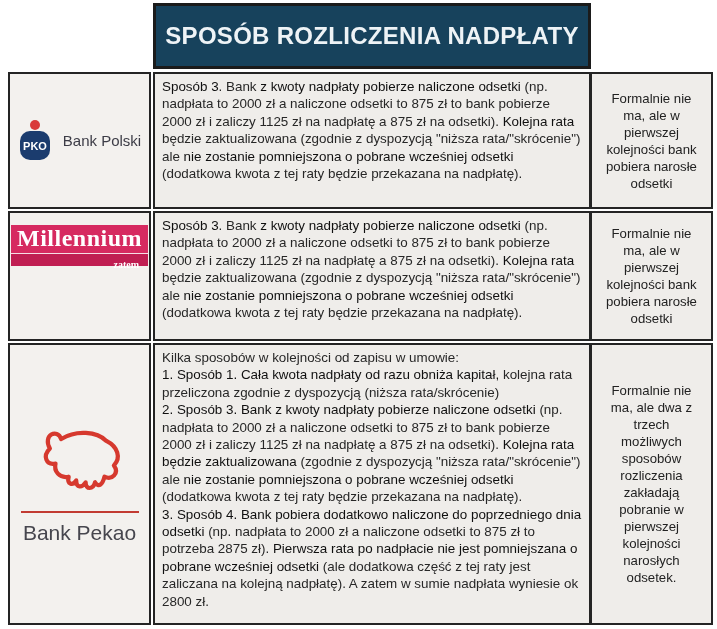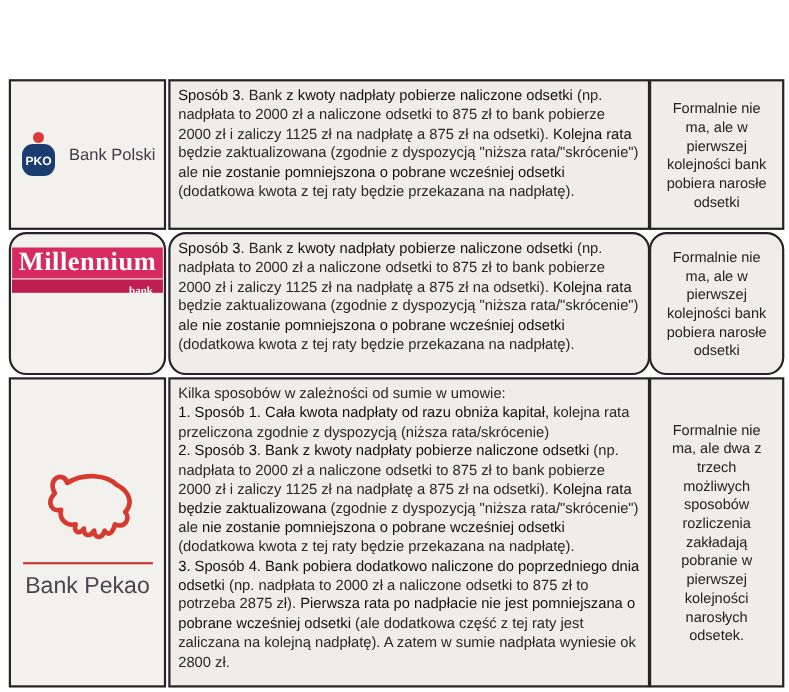--- a/index.html
+++ b/index.html
@@ -10,21 +10,21 @@
     display:flex;align-items:center;justify-content:center;color:#eef3f6;font-size:24px;font-weight:bold;letter-spacing:.3px;}
   #hdr-min{left:591px;top:3px;width:122px;height:66px;background:#2bb3c9;border:3px solid #1b1b1b;
     display:flex;align-items:center;justify-content:center;text-align:center;color:#ffffff;font-size:14px;font-weight:bold;line-height:16.5px;padding:2px;}
   
   .logo-cell{left:8px;width:143px;background:#f3f1ee;display:flex;align-items:center;justify-content:center;flex-direction:column;}
   .method-cell{left:153px;width:438px;padding:4px 7px 2px 7px;}
   .min-cell{left:590px;width:123px;display:flex;align-items:center;justify-content:center;text-align:center;
     padding:2px 12px;font-size:13.2px;line-height:17px;color:#222;}
   
   .r0{top:72px;height:137px;}
-  .r1{top:211px;height:130px;border-radius:16px;}
+  .r1{top:211px;height:130px;}
   .r2{top:343px;height:282px;}
   .method-cell p{margin:0;font-size:13.4px;line-height:17.4px;color:#272727;}
   .method-cell .b{font-weight:normal;color:#101010;}
   
   .pko-wrap{display:flex;align-items:center;gap:11px;}
   .pko-label{font-size:15px;color:#3c3c46;}
   
   .mill-wrap{width:137px;height:41px;background:#d62a60;position:relative;margin-top:-62px;}
   .mill-word{font-family:"Liberation Serif",serif;font-weight:bold;color:#ffffff;font-size:24px;line-height:27px;text-align:center;letter-spacing:.5px;}
   .mill-strip{position:absolute;left:0;right:0;bottom:0;height:13px;background:#c01e52;border-top:1px solid rgba(255,255,255,.85);
@@ -33,20 +33,23 @@
   
   .pekao-wrap{display:flex;flex-direction:column;align-items:center;}
   .pekao-line{width:118px;height:2px;background:#c23b32;margin:7px 0 8px 0;}
   .pekao-label{font-size:21px;color:#46464e;}
 </style>
 </head>
 <body>
 
 <div id="canvas">
 
+  <div class="cell" id="hdr-method">
+    <span>SPOSÓB ROZLICZENIA NADPŁATY</span>
+  </div>
 
   <div class="cell logo-cell r0">
     <div class="pko-wrap">
       <svg width="34" height="44" viewBox="0 0 34 44">
         <circle cx="17" cy="6" r="5" fill="#d93a3a"></circle>
         <rect x="2" y="12" width="30" height="29" rx="10" fill="#1b3c6e"></rect>
         <text x="17" y="31" font-size="11" font-weight="bold" fill="#ffffff" text-anchor="middle" font-family="Liberation Sans, sans-serif">PKO</text>
       </svg>
       <span class="pko-label">Bank Polski</span>
     </div>
@@ -55,42 +58,42 @@
     <p><span class="b">Sposób 3</span><span>. Bank </span><span class="b">z kwoty nadpłaty pobierze naliczone odsetki</span><span> (np. nadpłata to 2000 zł a naliczone odsetki to 875 zł to bank pobierze 2000 zł i zaliczy 1125 zł na nadpłatę a 875 zł na odsetki). </span><span class="b">Kolejna rata</span><span> będzie zaktualizowana (zgodnie z dyspozycją "niższa rata/"skrócenie") ale </span><span class="b">nie zostanie pomniejszona o pobrane wcześniej odsetki</span><span> (dodatkowa kwota z tej raty będzie przekazana na nadpłatę).</span></p>
   </div>
   <div class="cell min-cell r0">
     <span>Formalnie nie ma, ale w pierwszej kolejności bank pobiera narosłe odsetki</span>
   </div>
 
   <div class="cell logo-cell r1">
     <div class="mill-wrap">
       <div class="mill-word">Millennium</div>
       <div class="mill-strip">
-        <span class="mill-sub">bank</span>
+        <span class="mill-sub">zatem</span>
       </div>
     </div>
   </div>
   <div class="cell method-cell r1">
     <p><span class="b">Sposób 3</span><span>. Bank </span><span class="b">z kwoty nadpłaty pobierze naliczone odsetki</span><span> (np. nadpłata to 2000 zł a naliczone odsetki to 875 zł to bank pobierze 2000 zł i zaliczy 1125 zł na nadpłatę a 875 zł na odsetki). </span><span class="b">Kolejna rata</span><span> będzie zaktualizowana (zgodnie z dyspozycją "niższa rata/"skrócenie") ale </span><span class="b">nie zostanie pomniejszona o pobrane wcześniej odsetki</span><span> (dodatkowa kwota z tej raty będzie przekazana na nadpłatę).</span></p>
   </div>
   <div class="cell min-cell r1">
     <span>Formalnie nie ma, ale w pierwszej kolejności bank pobiera narosłe odsetki</span>
   </div>
 
   <div class="cell logo-cell r2">
     <div class="pekao-wrap">
       <svg width="116" height="80" viewBox="0 0 120 85">
         <path d="M28 26 C20 12 36 4 40 16 C56 6 78 8 88 18 C100 24 104 36 96 44 C102 52 94 60 86 56 C84 64 80 68 76 62 C74 70 66 70 66 62 C62 68 56 68 56 60 C52 66 46 64 48 56 C38 58 32 50 34 42 C24 44 20 34 28 26 Z" fill="none" stroke="#d6392e" stroke-width="4.5" stroke-linecap="round" stroke-linejoin="round"></path>
       </svg>
       <div class="pekao-line"></div>
       <span class="pekao-label">Bank Pekao</span>
     </div>
   </div>
   <div class="cell method-cell r2">
-    <p><span>Kilka sposobów w zależności od sumie w umowie:</span></p>
+    <p><span>Kilka sposobów w kolejności od zapisu w umowie:</span></p>
     <p><span class="b">1. Sposób 1. Cała kwota nadpłaty od razu obniża kapitał,</span><span> kolejna rata przeliczona zgodnie z dyspozycją (niższa rata/skrócenie)</span></p>
     <p><span class="b">2. Sposób 3. Bank z kwoty nadpłaty pobierze naliczone odsetki</span><span> (np. nadpłata to 2000 zł a naliczone odsetki to 875 zł to bank pobierze 2000 zł i zaliczy 1125 zł na nadpłatę a 875 zł na odsetki). </span><span class="b">Kolejna rata będzie zaktualizowana</span><span> (zgodnie z dyspozycją "niższa rata/"skrócenie") ale </span><span class="b">nie zostanie pomniejszona o pobrane wcześniej odsetki</span><span> (dodatkowa kwota z tej raty będzie przekazana na nadpłatę).</span></p>
     <p><span class="b">3. Sposób 4.  Bank pobiera dodatkowo naliczone do poprzedniego dnia odsetki</span><span> (np. nadpłata to 2000 zł a naliczone odsetki to 875 zł to potrzeba 2875 zł). </span><span class="b">Pierwsza rata po nadpłacie nie jest pomniejszana o pobrane wcześniej odsetki</span><span> (ale dodatkowa część z tej raty jest zaliczana na kolejną nadpłatę). A zatem w sumie nadpłata wyniesie ok 2800 zł.</span></p>
   </div>
   <div class="cell min-cell r2">
     <span>Formalnie nie ma, ale dwa z trzech możliwych sposobów rozliczenia zakładają pobranie w pierwszej kolejności narosłych odsetek.</span>
   </div>
 
 </div>
 

